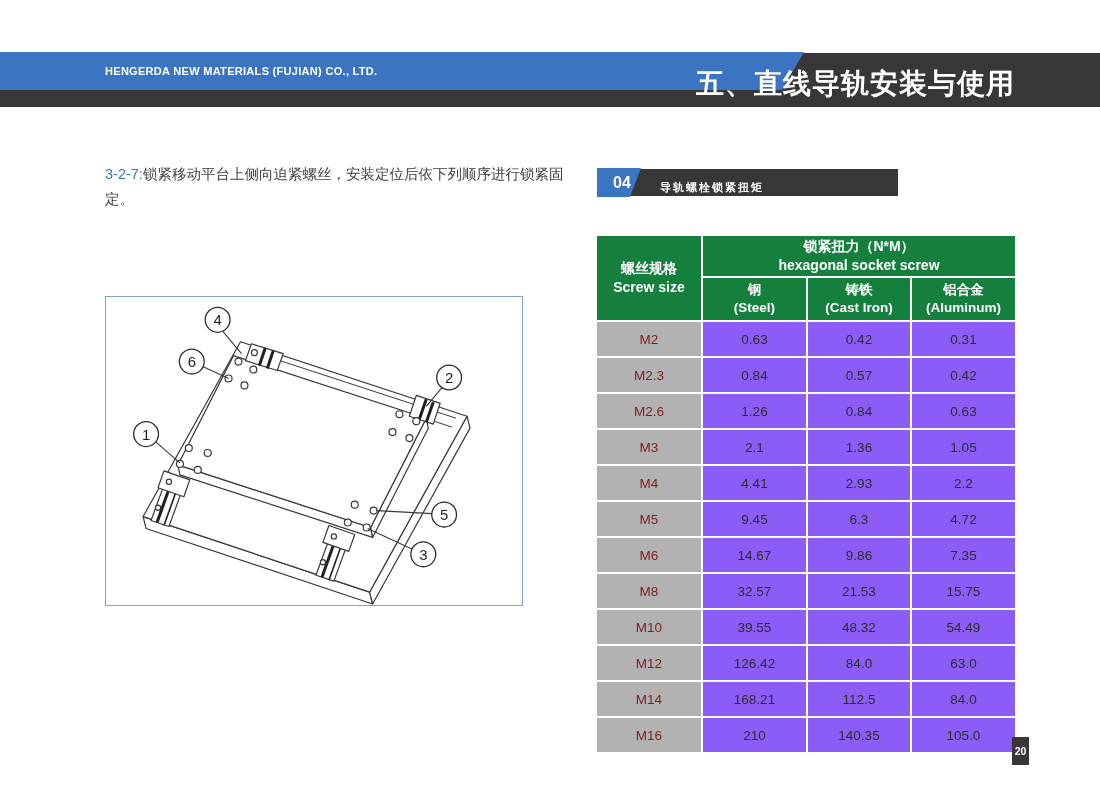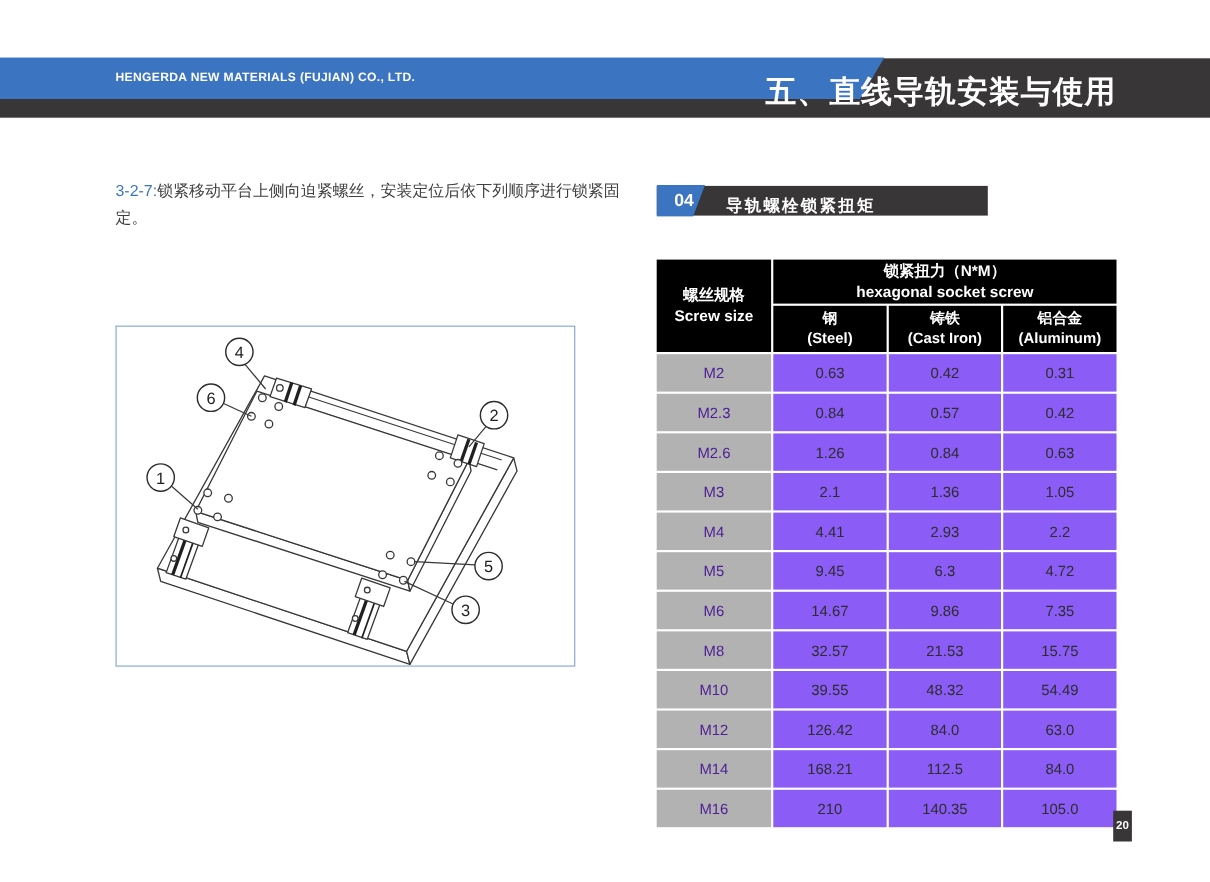--- a/index.html
+++ b/index.html
@@ -37,32 +37,32 @@
   
   .section-bar{position:absolute;left:597px;top:169px;width:301px;height:27px;background:#393637;}
   .section-badge{
     position:absolute;left:597px;top:168px;width:44px;height:29px;background:#3b74c0;
     clip-path:polygon(0 0,100% 0,calc(100% - 11px) 100%,0 100%);
     color:#fff;font-size:16px;font-weight:bold;display:flex;align-items:center;
     padding-left:16px;box-sizing:border-box;
   }
   .section-title{
     position:absolute;left:660px;top:169px;height:37px;display:flex;align-items:center;
-    color:#fff;font-size:15px;font-weight:bold;letter-spacing:2px;
+    color:#fff;font-size:11px;font-weight:bold;letter-spacing:2px;
   }
   
   table.torque{
     position:absolute;left:595px;top:234px;border-collapse:separate;border-spacing:2px;
     table-layout:fixed;width:420px;
   }
   table.torque th,table.torque td{padding:0;text-align:center;vertical-align:middle;}
-  th.blue{background:#000000;color:#ffffff;font-weight:bold;font-size:14px;line-height:1.35;}
+  th.blue{background:#15803d;color:#ffffff;font-weight:bold;font-size:14px;line-height:1.35;}
   th.merged-top{height:40px;}
   th.sub{height:42px;font-size:13.5px;}
-  td.label-cell{background:#b2b2b2;color:#4c1d95;font-size:13.5px;font-weight:500;height:22px;}
+  td.label-cell{background:#b2b2b2;color:#7f1d1d;font-size:13.5px;font-weight:500;height:22px;}
   td.data-cell{background:#8b5cf6;color:#2d2d2d;font-size:13.5px;height:34px;}
   
   .page-badge{
     position:absolute;left:1012px;top:737px;width:17px;height:28px;background:#393637;
     color:#fff;font-size:10.5px;font-weight:bold;display:flex;align-items:center;justify-content:center;
   }
   
   .draw{stroke:#383838;stroke-width:1.2;fill:#ffffff;stroke-linejoin:round;}
   .thin{stroke:#383838;stroke-width:1;fill:none;}
   .stripe{stroke:#1f1f1f;stroke-width:3;fill:none;}

